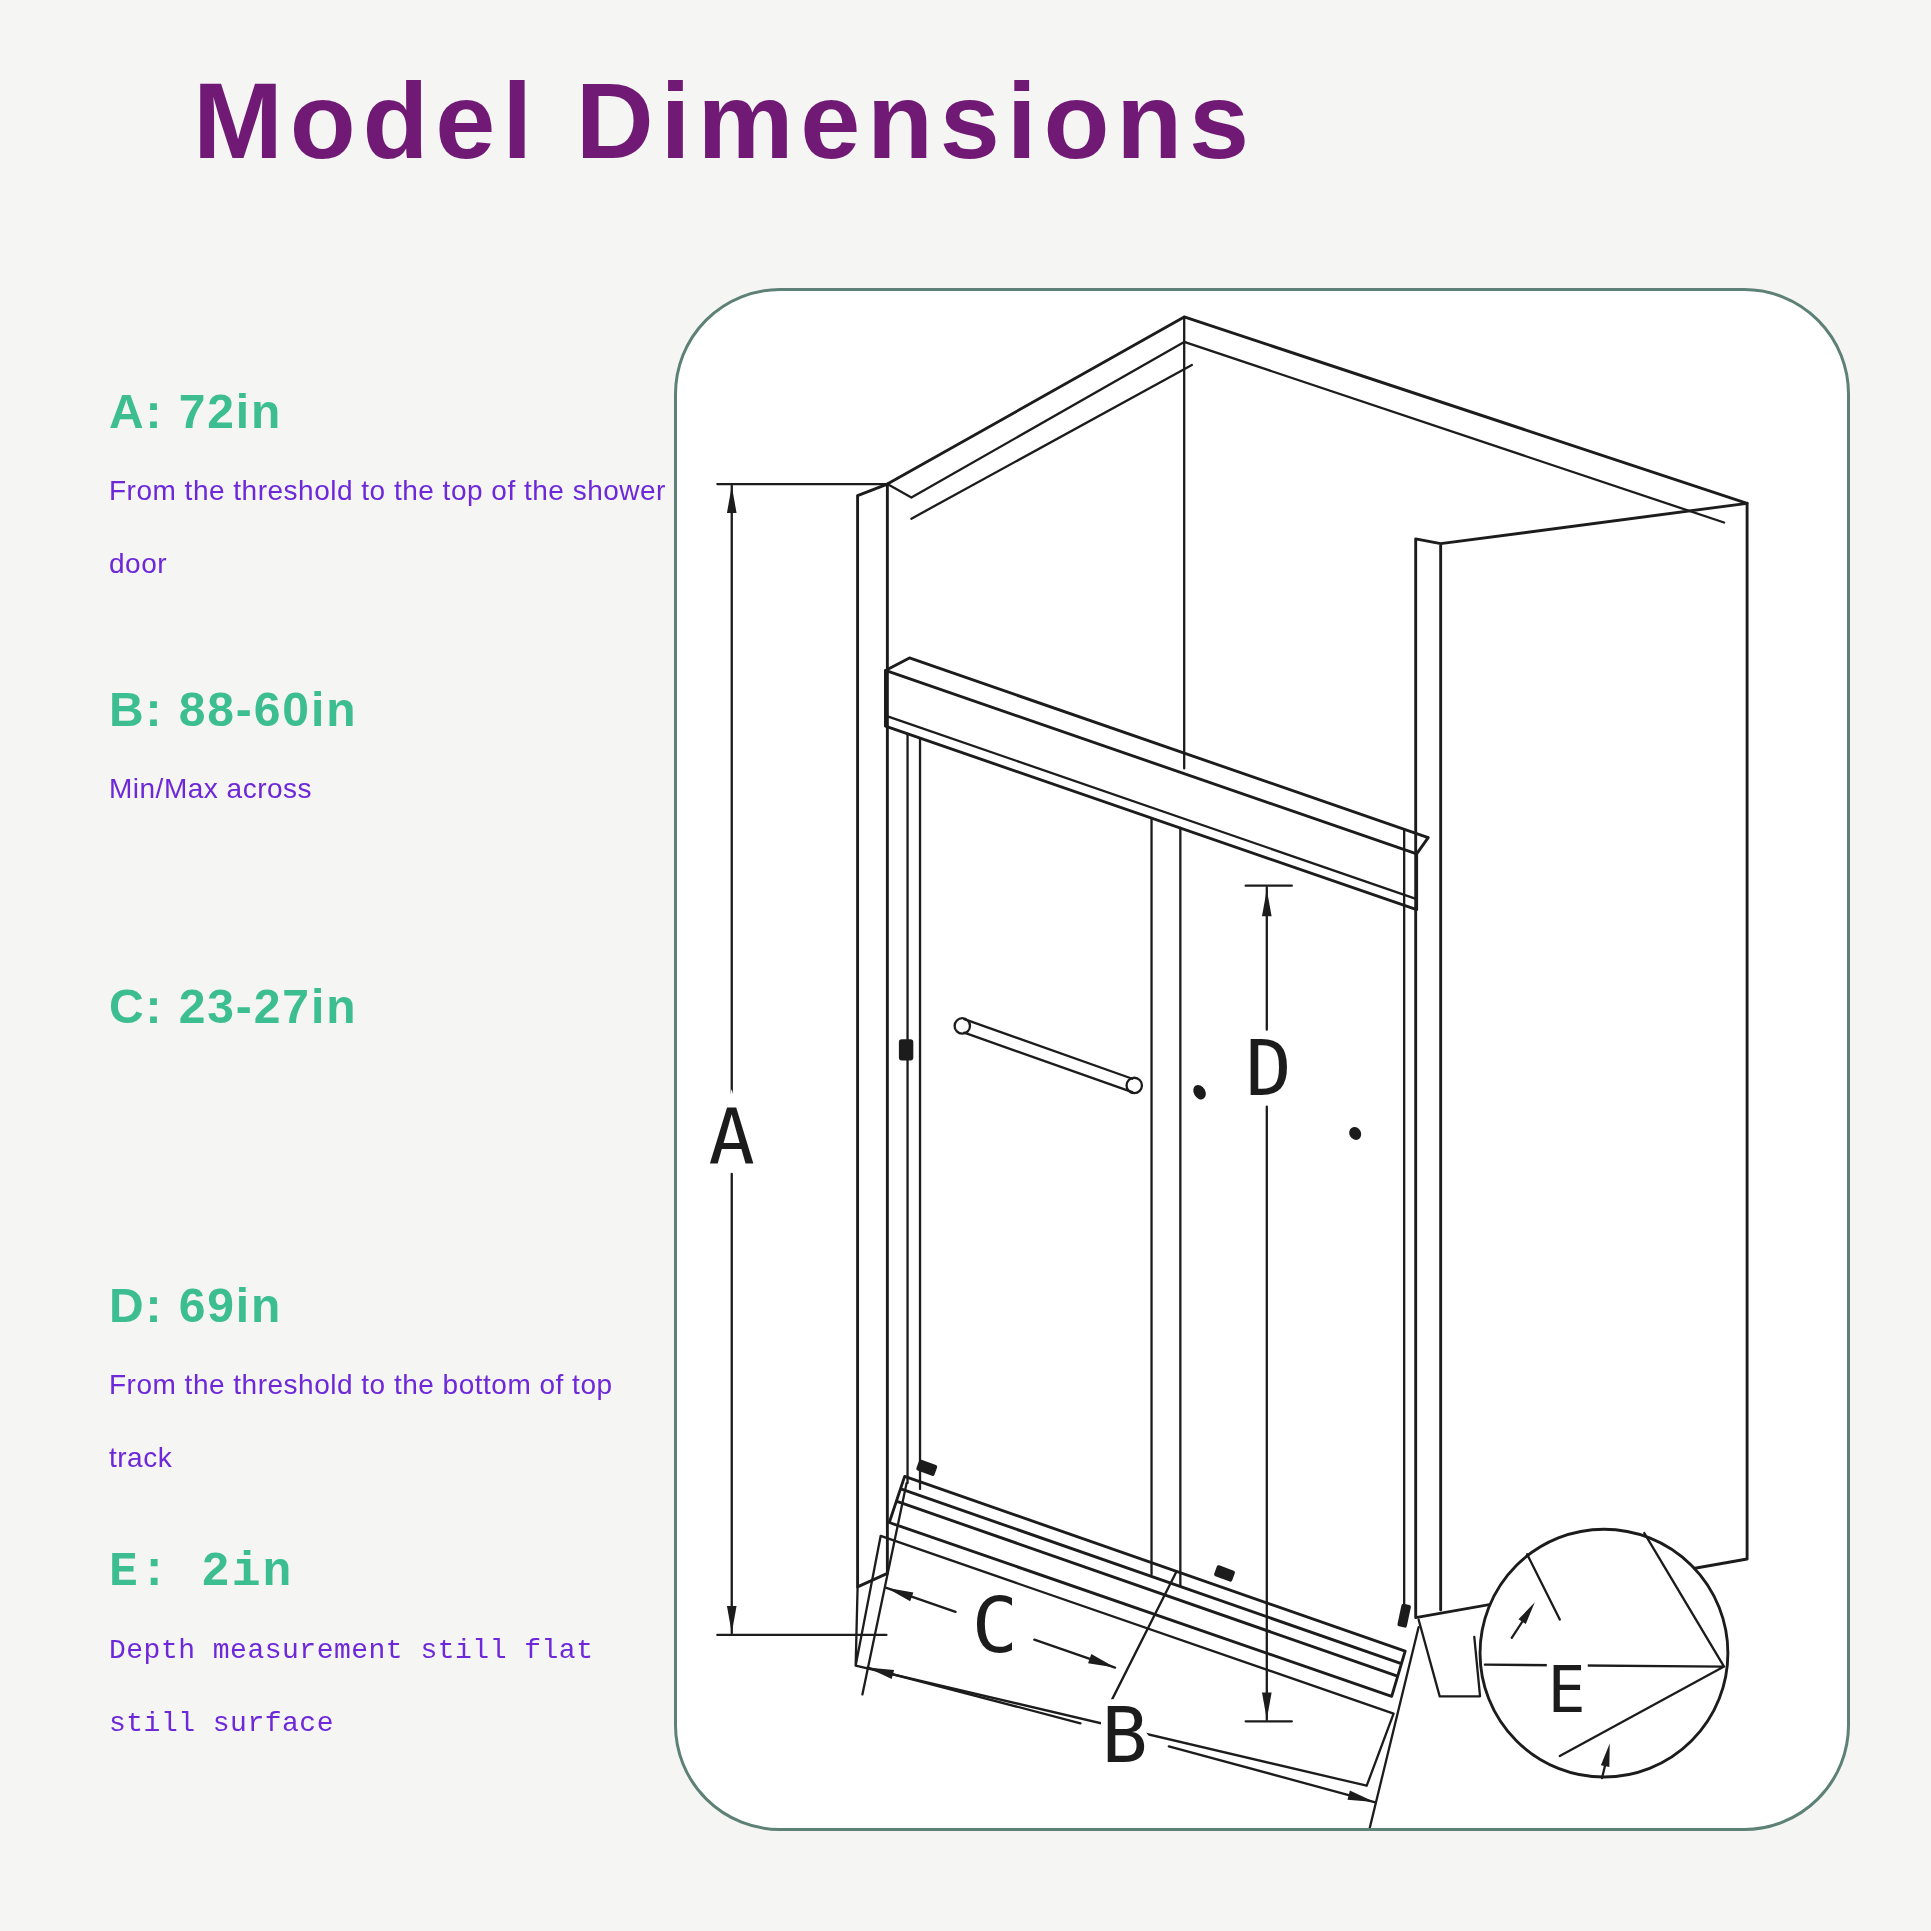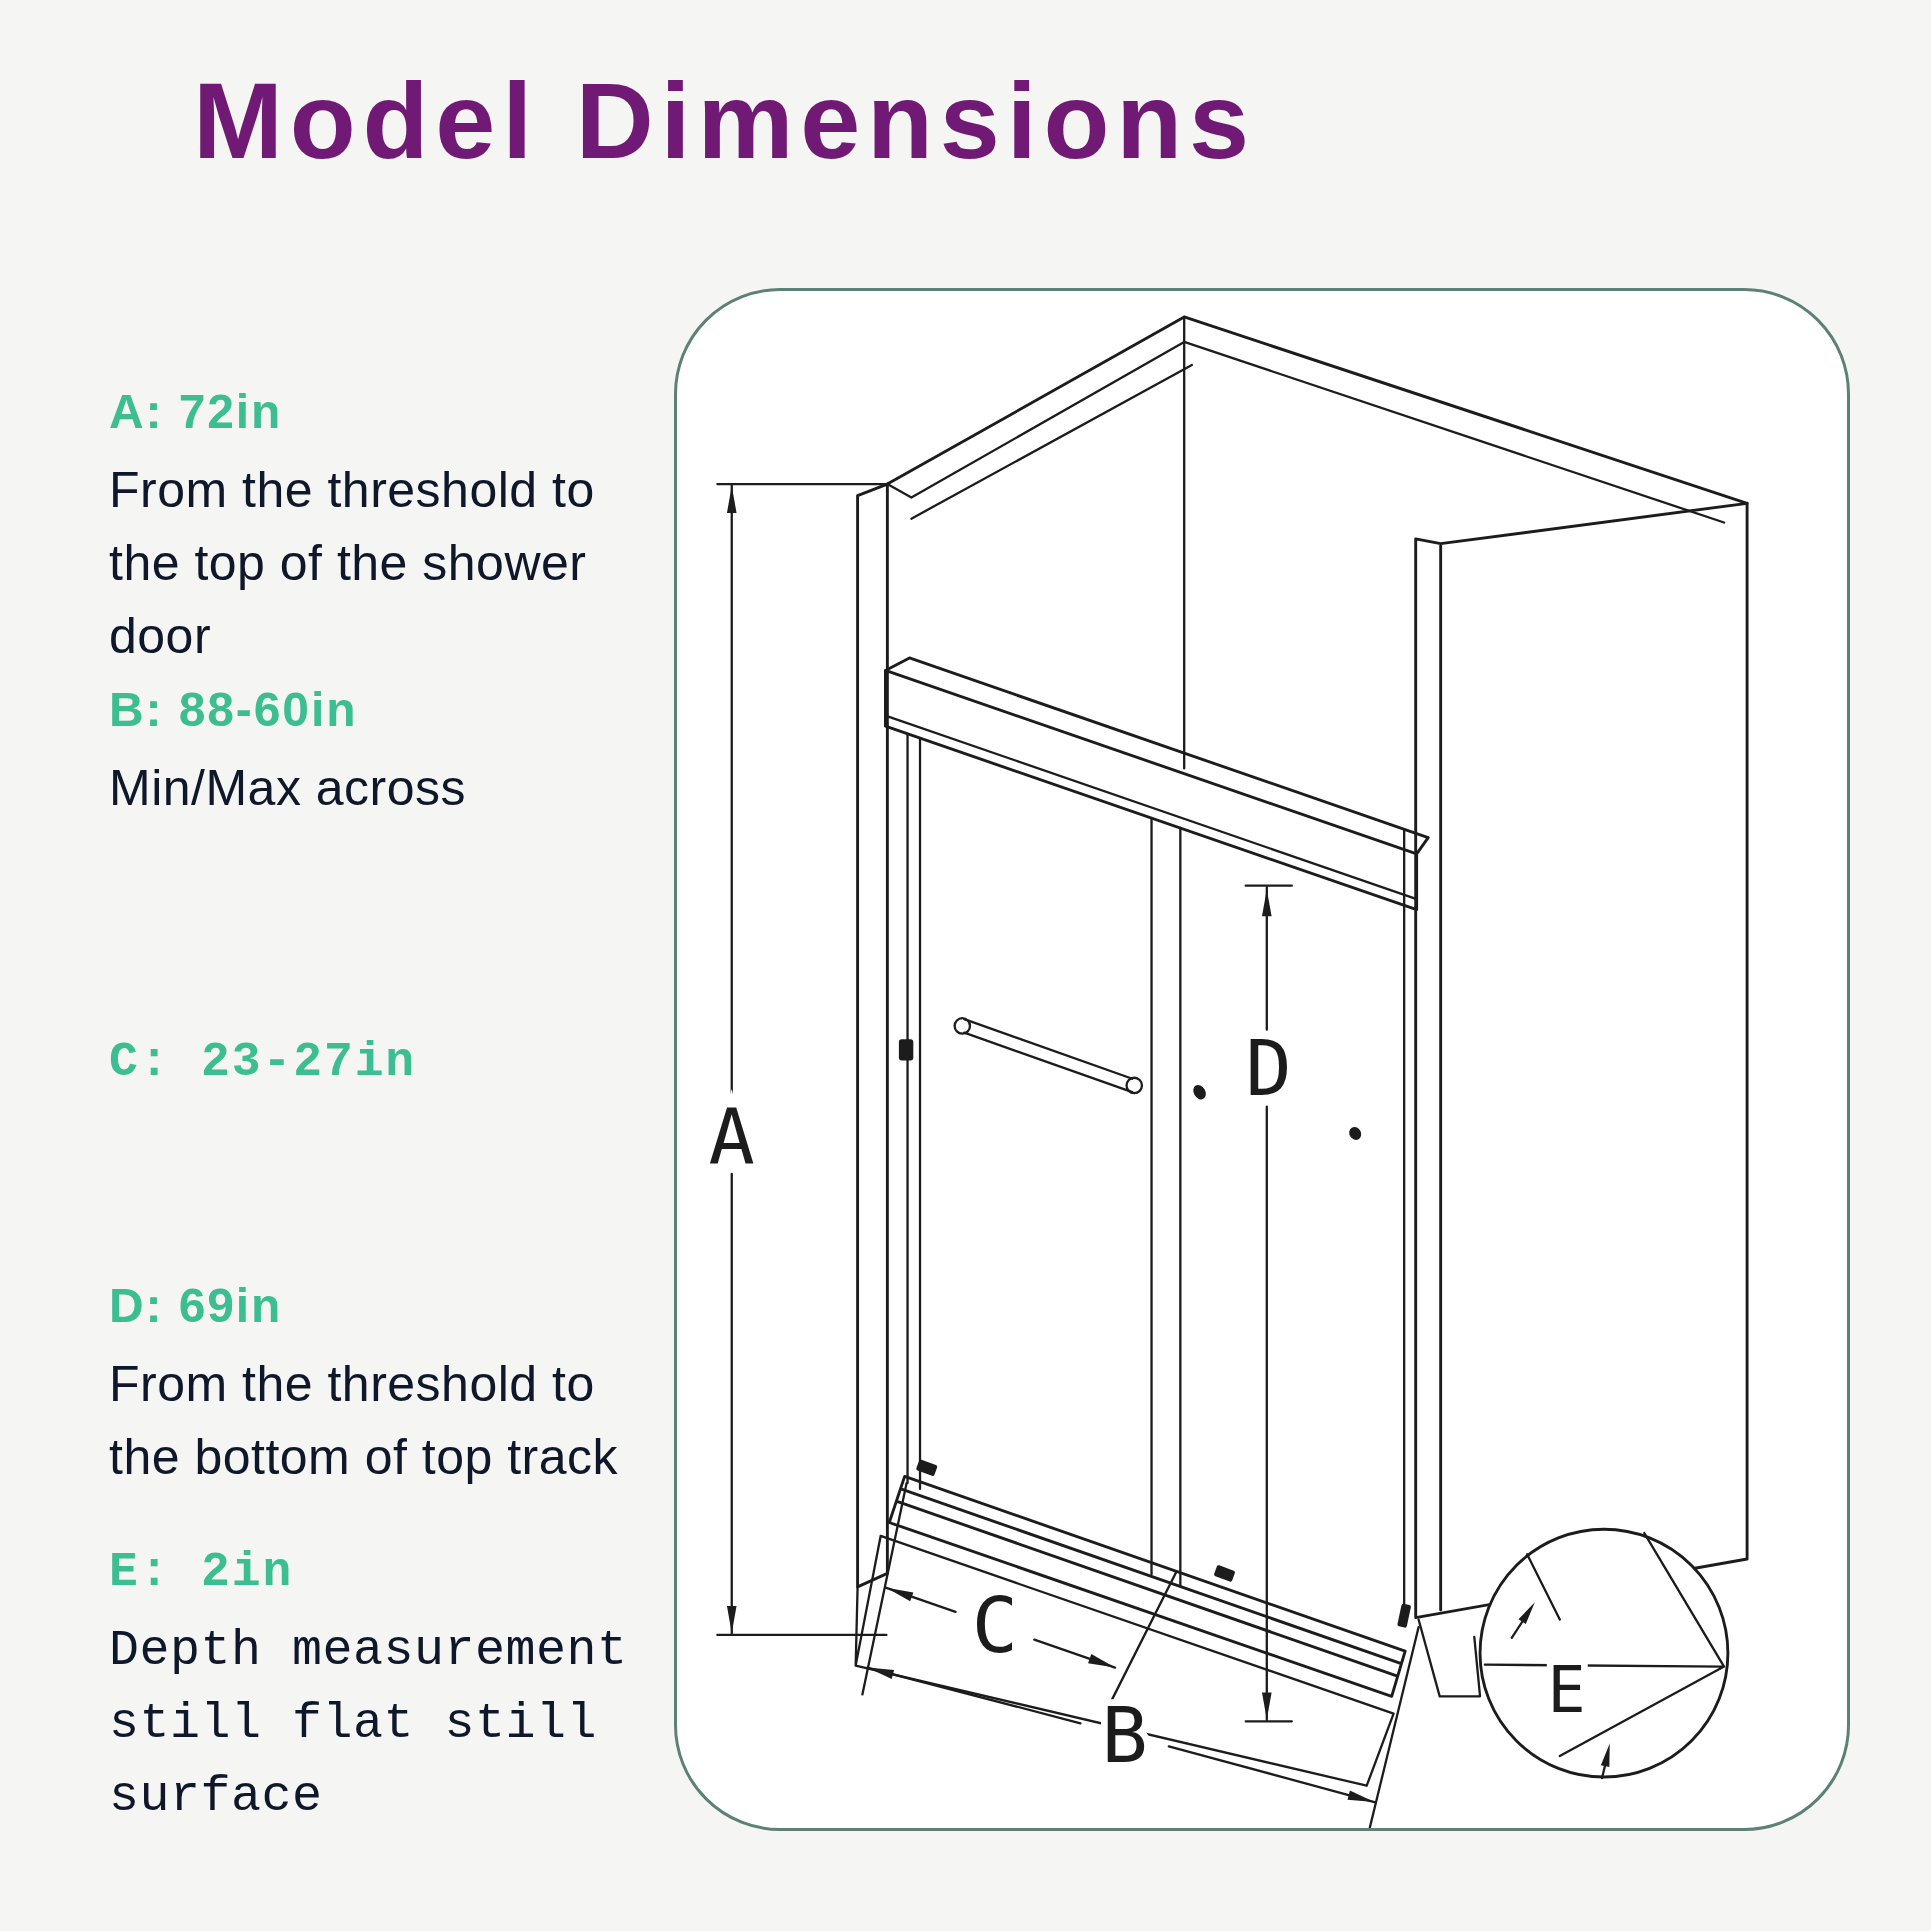--- a/index.html
+++ b/index.html
@@ -15,26 +15,26 @@
     position:absolute;left:193px;top:58px;
     font-size:108px;font-weight:800;letter-spacing:6.8px;
     color:#701a75;margin:0;
   }
   .dim-block{position:absolute;left:109px;width:579px;}
   .dim-label{
     font-size:48px;font-weight:700;letter-spacing:1.9px;
     color:#3cbd92;margin:0 0 15.4px 0;
   }
   .dim-desc{
-    font-size:50px;font-weight:400;color:#0f172a;
+    font-size:28px;font-weight:400;color:#6d28d9;
     letter-spacing:0.5px;line-height:73px;margin:0;max-width:560px;
   }
   .block-a{top:384px;}
   .block-b{top:682px;}
-  .block-c{top:1035px;font-family:Liberation Mono, monospace;}
+  .block-c{top:979px;}
   .block-d{top:1278px;}
   .block-e{top:1545px;font-family:Liberation Mono, monospace;}
   .diagram-panel{
     position:absolute;left:674px;top:288px;
     width:1176px;height:1543px;
     background:#ffffff;
     border:3.9px solid #5d8077;
     border-radius:106px;
     box-sizing:border-box;
   }

